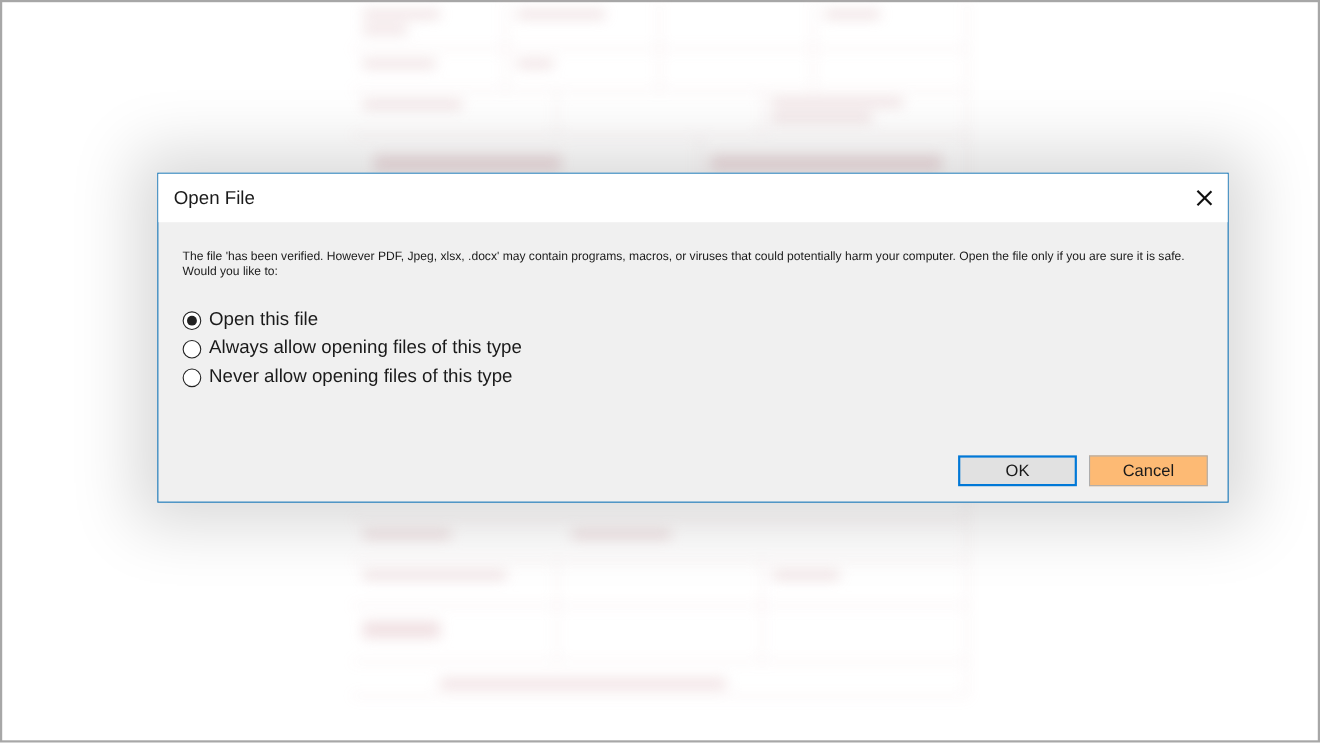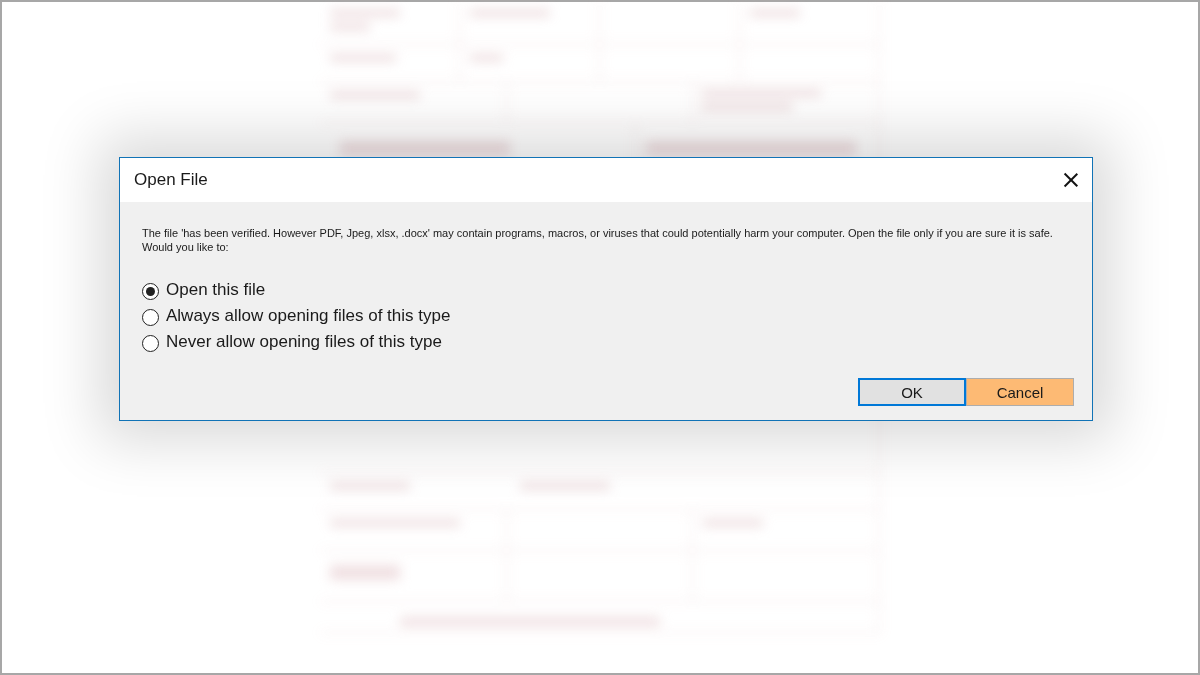--- a/index.html
+++ b/index.html
@@ -41,23 +41,23 @@
     background: #e7b9bf;
     border-radius: 1px;
   }
   .bg-doc .bar.bigpink {
     height: 15px;
     background: #efc8cd;
   }
   .dialog {
     position: absolute;
     top: 157px;
-    left: 119px;
+    left: 143px;
     width: 974px;
-    height: 264px;
+    height: 300px;
     background: #f0f0f0;
     border: 1px solid #1173b6;
     box-shadow: 0 0 55px 20px rgba(0,0,0,0.15);
     box-sizing: border-box;
   }
   .titlebar {
     height: 44px;
     background: #ffffff;
     display: flex;
     align-items: center;
@@ -121,21 +121,21 @@
     width: 9px;
     height: 9px;
     background: #222;
     border-radius: 50%;
   }
   .button-row {
     position: absolute;
     bottom: 14px;
     right: 18px;
     display: flex;
-    gap: 0;
+    gap: 11px;
   }
   .btn {
     min-width: 108px;
     height: 28px;
     font-size: 15px;
     font-family: inherit;
     color: #1a1a1a;
     background: #fdba74;
     border: 1px solid #adadad;
     cursor: pointer;

